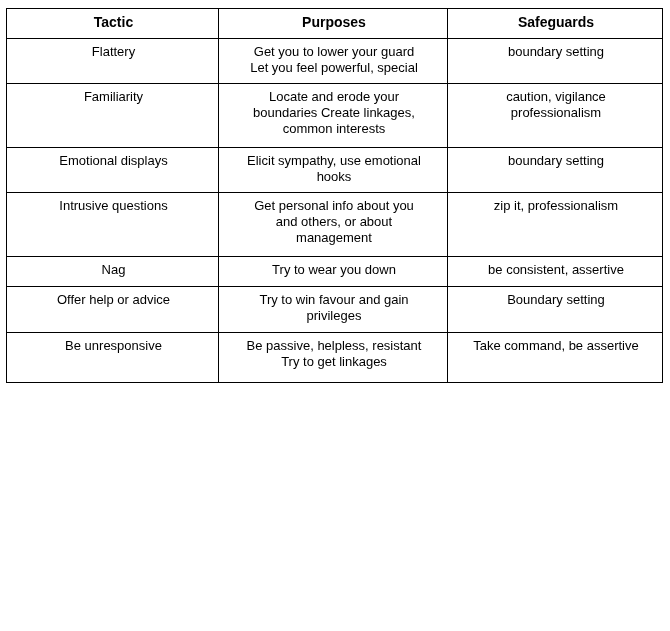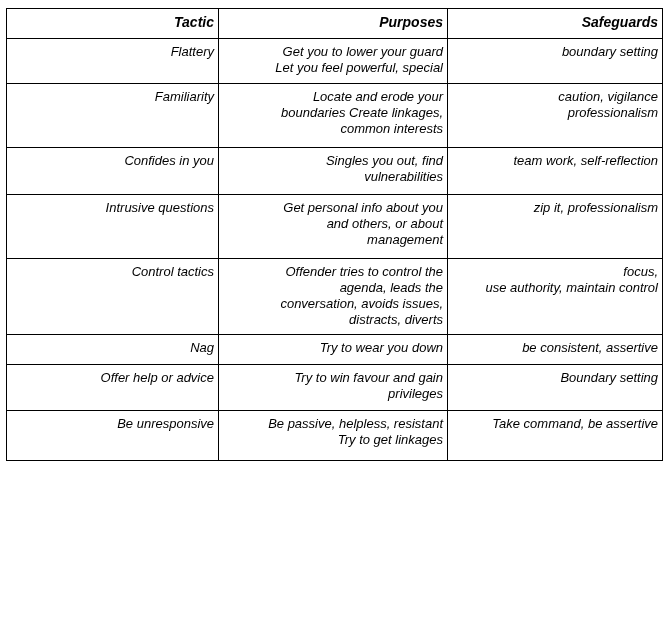--- a/index.html
+++ b/index.html
@@ -21,28 +21,27 @@
     table-layout: fixed;
     width: 656px;
   }
   table.tactics col.c1 { width: 212px; }
   table.tactics col.c2 { width: 229px; }
   table.tactics col.c3 { width: 215px; }
   table.tactics th,
   table.tactics td {
     border: 1px solid #000000;
     vertical-align: top;
-    text-align: right;
+    text-align: center;
     padding: 5px 4px 4px 6px;
     font-size: 13px;
     line-height: 16px;
     white-space: pre-line;
     overflow: hidden;
     box-sizing: border-box;
-    font-style: italic;
   }
   table.tactics th {
     font-size: 14px;
     font-weight: bold;
     white-space: nowrap;
   }
   tr.rh  { height: 30px; }
   tr.r0  { height: 60px; }
   tr.r1  { height: 45px; }
   tr.r2  { height: 64px; padding-left: 24px; }
@@ -80,41 +79,32 @@
         <td>boundary setting</td>
       </tr>
       <tr class="r2">
         <td>Familiarity</td>
         <td>Locate and erode your
 boundaries Create linkages,
 common interests</td>
         <td>caution, vigilance
 professionalism</td>
       </tr>
-      <tr class="r4">
-        <td>Confides in you</td>
-        <td>Singles you out, find
-vulnerabilities</td>
-        <td>team work, self-reflection</td>
+      <tr class="r3">
+        <td>Emotional displays</td>
+        <td>Elicit sympathy, use emotional
+hooks</td>
+        <td>boundary setting</td>
       </tr>
       <tr class="r5">
         <td>Intrusive questions</td>
         <td>Get personal info about you
 and others, or about
 management</td>
         <td>zip it, professionalism</td>
-      </tr>
-      <tr class="r6">
-        <td>Control tactics</td>
-        <td>Offender tries to control the
-agenda, leads the
-conversation, avoids issues,
-distracts, diverts</td>
-        <td>focus,
-use authority, maintain control</td>
       </tr>
       <tr class="r7">
         <td>Nag</td>
         <td>Try to wear you down</td>
         <td>be consistent, assertive</td>
       </tr>
       <tr class="r9">
         <td>Offer help or advice</td>
         <td>Try to win favour and gain
 privileges</td>

